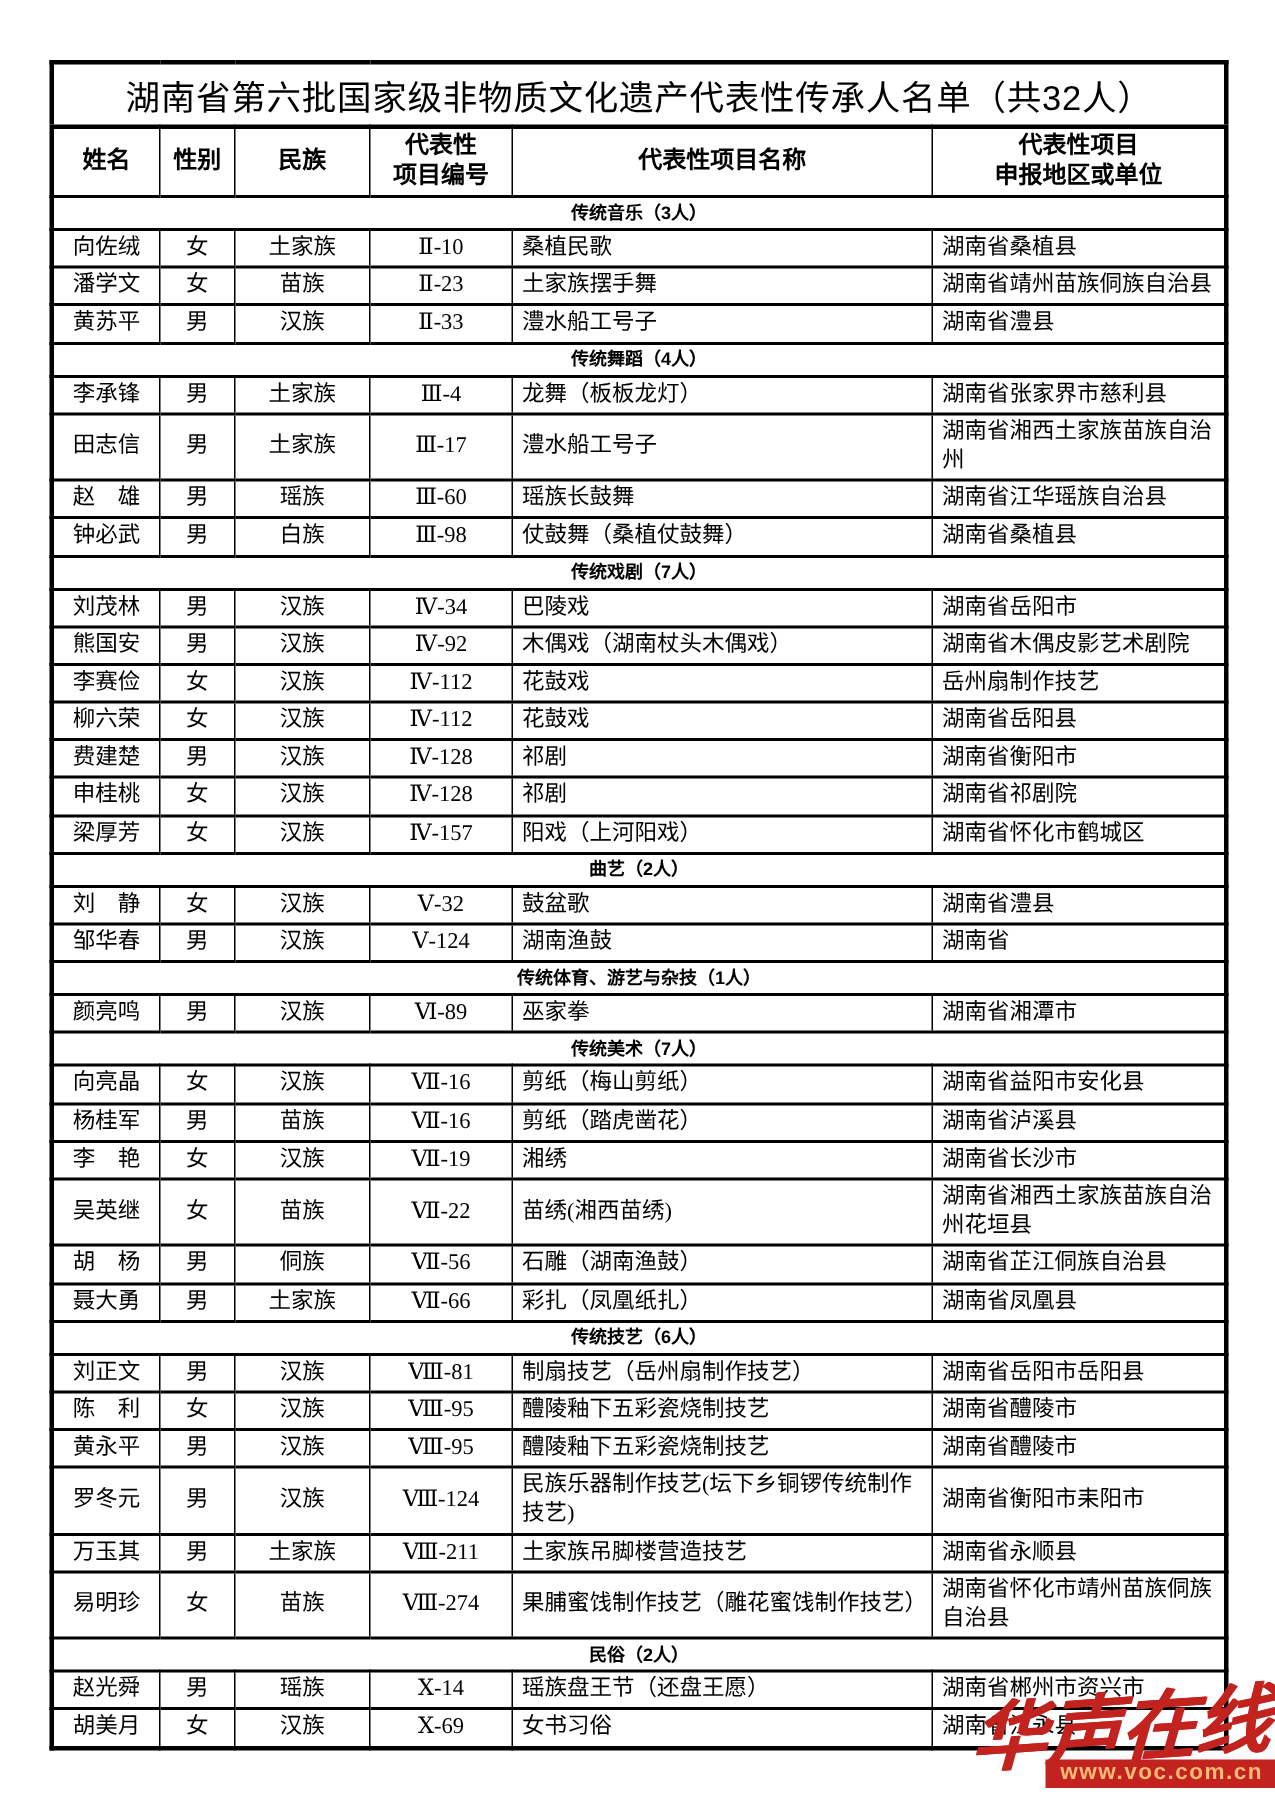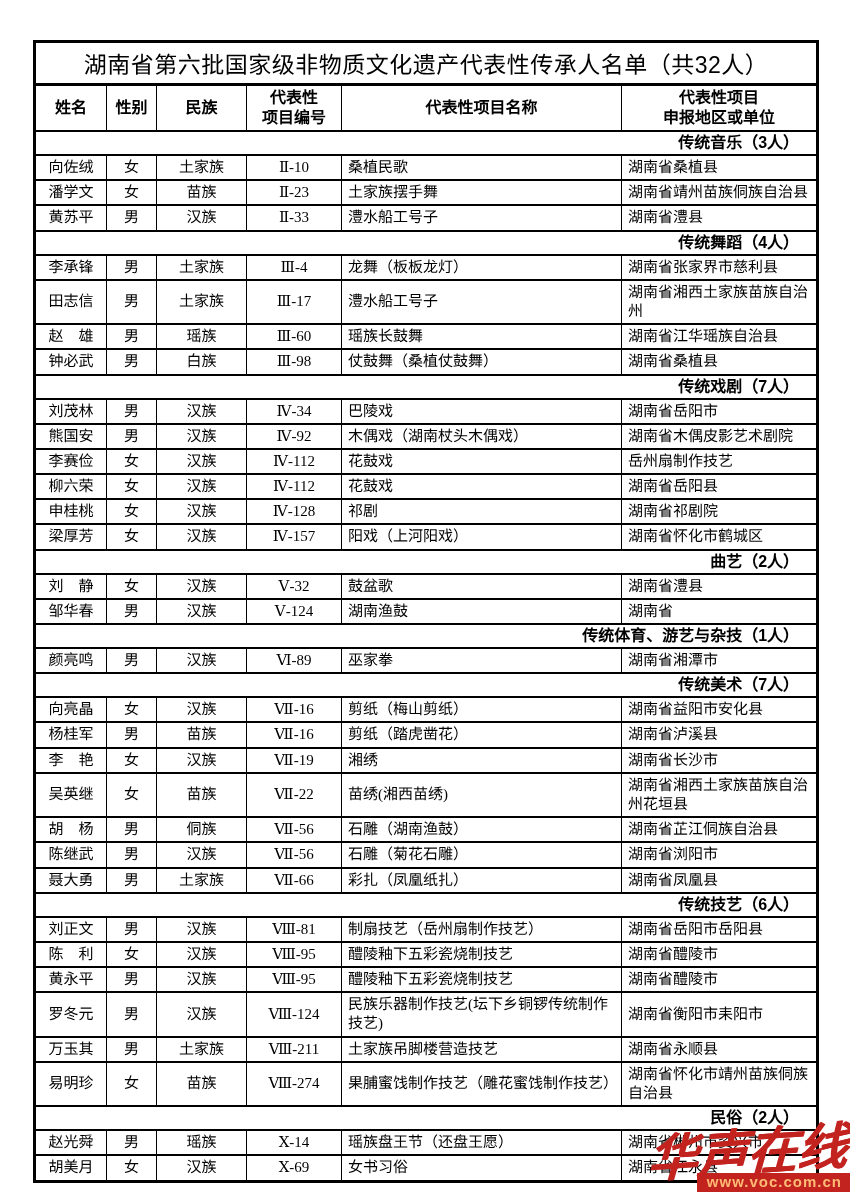--- a/index.html
+++ b/index.html
@@ -44,23 +44,23 @@
     vertical-align: middle;
     white-space: pre-line;
     line-height: 1.25;
     height: 40px;
     padding: 2px;
     border-bottom-width: 3px;
   }
   td.section-cell {
     font-family: "Liberation Sans", "DejaVu Sans", sans-serif;
     font-weight: bold;
-    font-size: 16px;
-    text-align: right;
-    padding: 1px 17px;
+    font-size: 12px;
+    text-align: center;
+    padding: 1px 0;
     height: 22px;
     line-height: 1.25;
   }
   td.cell {
     font-size: 15px;
     line-height: 1.28;
     padding: 2px 4px;
     height: 24px;
     vertical-align: middle;
     word-break: break-all;
@@ -224,20 +224,28 @@
       </tr>
       <tr>
         <td class="cell c0">柳六荣</td>
         <td class="cell c1">女</td>
         <td class="cell c2">汉族</td>
         <td class="cell c3">Ⅳ-112</td>
         <td class="cell c4">花鼓戏</td>
         <td class="cell c5">湖南省岳阳县</td>
       </tr>
       <tr>
+        <td class="cell c0">费建楚</td>
+        <td class="cell c1">男</td>
+        <td class="cell c2">汉族</td>
+        <td class="cell c3">Ⅳ-128</td>
+        <td class="cell c4">祁剧</td>
+        <td class="cell c5">湖南省衡阳市</td>
+      </tr>
+      <tr>
         <td class="cell c0">申桂桃</td>
         <td class="cell c1">女</td>
         <td class="cell c2">汉族</td>
         <td class="cell c3">Ⅳ-128</td>
         <td class="cell c4">祁剧</td>
         <td class="cell c5">湖南省祁剧院</td>
       </tr>
       <tr>
         <td class="cell c0">梁厚芳</td>
         <td class="cell c1">女</td>
@@ -311,28 +319,20 @@
         <td class="cell c4">苗绣(湘西苗绣)</td>
         <td class="cell c5">湖南省湘西土家族苗族自治州花垣县</td>
       </tr>
       <tr>
         <td class="cell c0">胡　杨</td>
         <td class="cell c1">男</td>
         <td class="cell c2">侗族</td>
         <td class="cell c3">Ⅶ-56</td>
         <td class="cell c4">石雕（湖南渔鼓）</td>
         <td class="cell c5">湖南省芷江侗族自治县</td>
-      </tr>
-      <tr>
-        <td class="cell c0">陈继武</td>
-        <td class="cell c1">男</td>
-        <td class="cell c2">汉族</td>
-        <td class="cell c3">Ⅶ-56</td>
-        <td class="cell c4">石雕（菊花石雕）</td>
-        <td class="cell c5">湖南省浏阳市</td>
       </tr>
       <tr>
         <td class="cell c0">聂大勇</td>
         <td class="cell c1">男</td>
         <td class="cell c2">土家族</td>
         <td class="cell c3">Ⅶ-66</td>
         <td class="cell c4">彩扎（凤凰纸扎）</td>
         <td class="cell c5">湖南省凤凰县</td>
       </tr>
       <tr>

